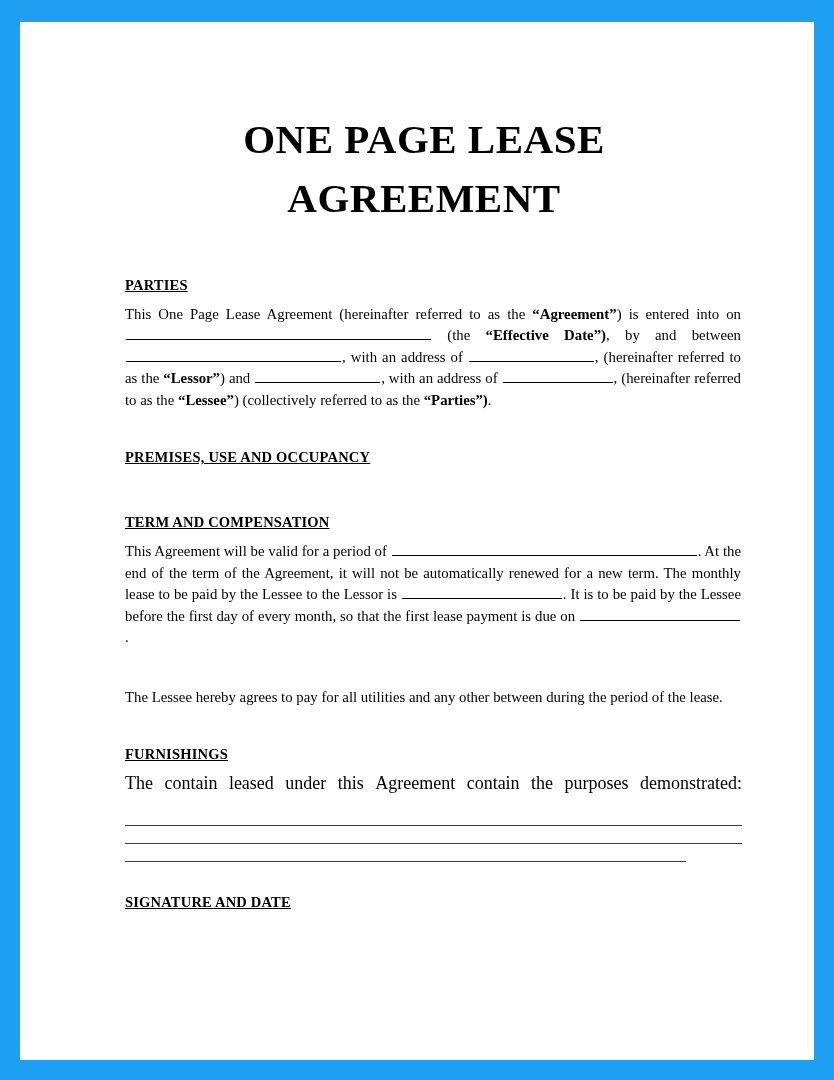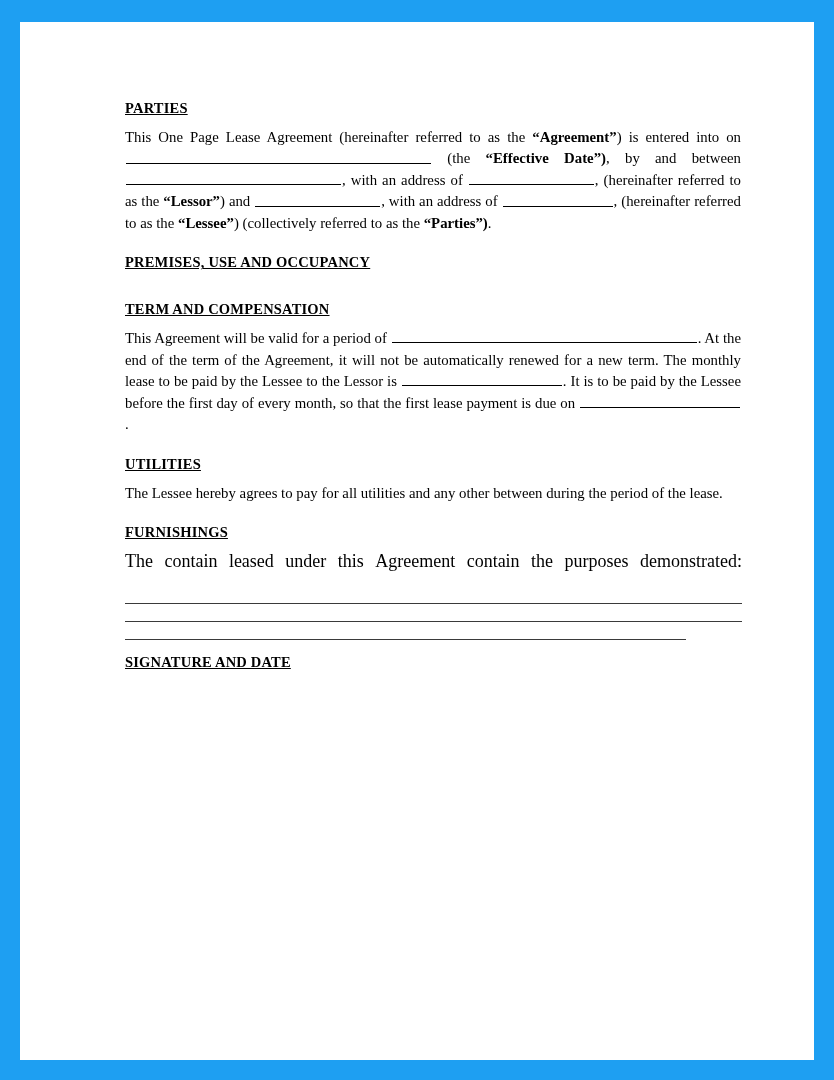--- a/index.html
+++ b/index.html
@@ -33,20 +33,21 @@
   .doc-title {
     font-family: "Liberation Serif", serif;
     font-weight: bold;
     font-size: 41px;
     line-height: 1.45;
     text-align: center;
     letter-spacing: 0.5px;
     margin: 40px 18px 0 18px;
   }
   .section {
+    margin-top: 18px;
   }
   .section-heading {
     font-weight: bold;
     font-size: 14.5px;
     text-decoration: underline;
     margin: 0 0 10px 19px;
     letter-spacing: 0.2px;
   }
   .para {
     font-size: 14.8px;
@@ -95,20 +96,21 @@
     font-size: 18px;
     margin-left: 19px;
   }
 </style>
 </head>
 <body>
 
 <div class="page-frame">
   <div class="page-sheet">
 
+    <div class="doc-title">ONE PAGE LEASE AGREEMENT</div>
 
     <div class="spacer-38"></div>
 
     <div class="section">
       <div class="section-heading">PARTIES</div>
       <div class="para j">
         <span>This One Page Lease Agreement (hereinafter referred to as the </span><b>“Agreement”</b><span>) is entered into on </span><span class="fill f-effdate"></span> <span>(the </span><b>“Effective Date”)</b><span>, by and between </span><span class="fill f-lg"></span><span>, with an address of </span><span class="fill f-sm"></span><span>, (hereinafter referred to as the </span><b>“Lessor”</b><span>) and </span><span class="fill f-sm"></span><span>, with an address of </span><span class="fill f-xs"></span><span>, (hereinafter referred to as the </span><b>“Lessee”</b><span>) (collectively referred to as the </span><b>“Parties”)</b><span>.</span>
       </div>
     </div>
 
@@ -123,21 +125,20 @@
     <div class="section">
       <div class="section-heading">TERM AND COMPENSATION</div>
       <div class="para j">
         <span>This Agreement will be valid for a period of </span><span class="fill f-xl"></span><span>. At the end of the term of the Agreement, it will not be automatically renewed for a new term. The monthly lease to be paid by the Lessee to the Lessor is </span><span class="fill f-md"></span><span>. It is to be paid by the Lessee before the first day of every month, so that the first lease payment is due on </span><span class="fill f-md"></span><span>.</span>
       </div>
     </div>
 
     <div class="heading-gap"></div>
 
     <div class="section">
-      <div class="section-heading">UTILITIES</div>
       <div class="para j">The Lessee hereby agrees to pay for all utilities and any other between during the period of the lease.</div>
     </div>
 
     <div class="heading-gap"></div>
 
     <div class="section">
       <div class="section-heading">FURNISHINGS</div>
       <div class="just-row">
         <span>The</span>
           <span>contain</span>

